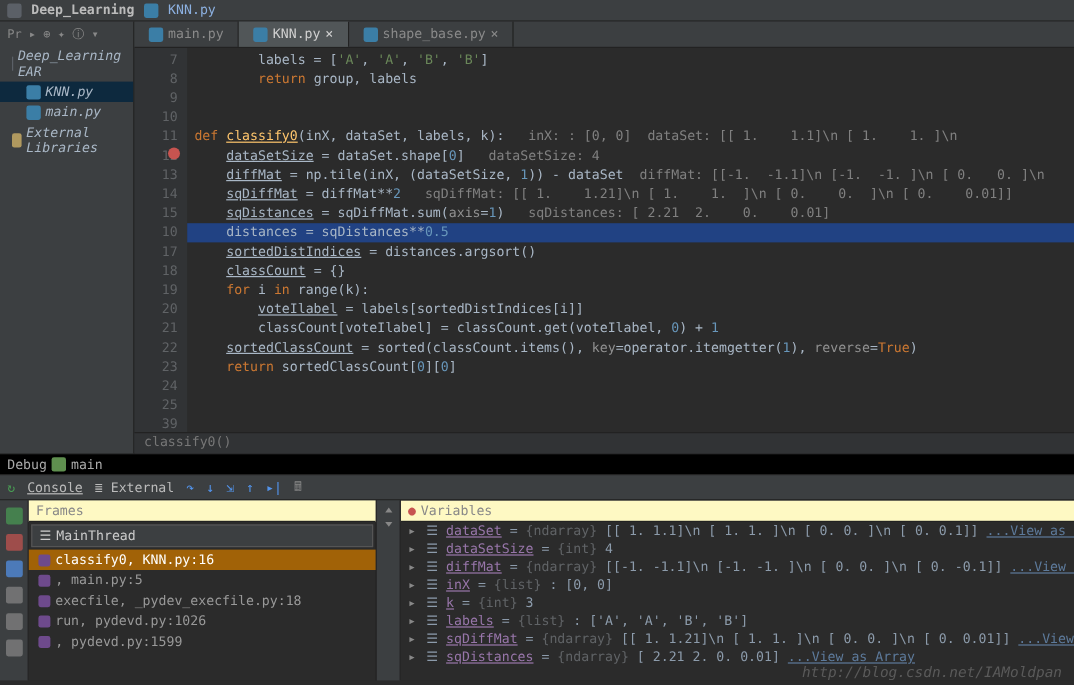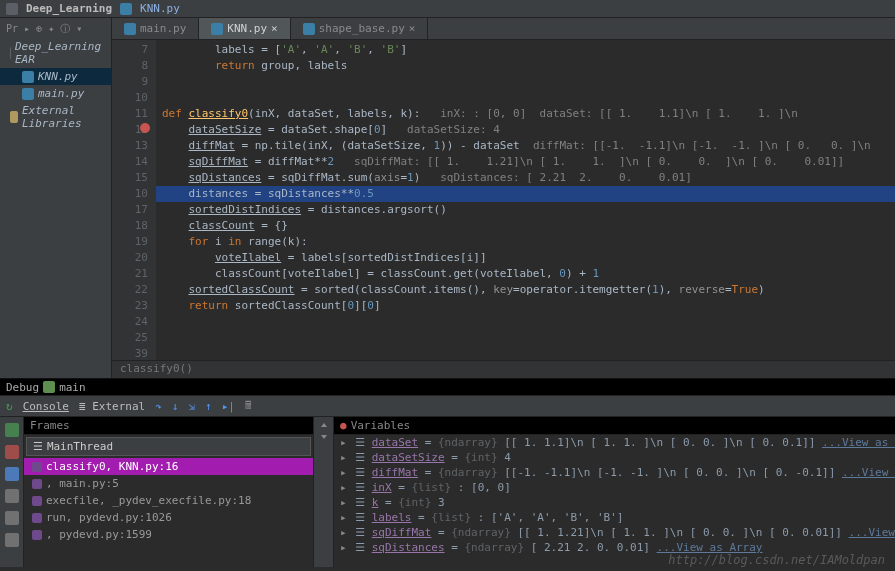--- a/index.html
+++ b/index.html
@@ -30,24 +30,24 @@
 .bc { height:18px; background:#313335; color:#777; padding:1px 8px; border-top:1px solid #222;}
 .debugtitle{height:17px;background:#000000;border-top:1px solid #111;padding:1px 6px;color:#aaa;display:flex;align-items:center;gap:4px;}
 .debugtitle .i{width:12px;height:12px;background:#5f8f4f;border-radius:2px;}
 .dbgbar{height:22px;background:#3c3f41;border-top:1px solid #222;border-bottom:1px solid #222;display:flex;align-items:center;padding:0 6px;gap:10px;}
 .dbgtxt{color:#bbb;}
 .panels{display:flex;height:150px;}
 .dbgicons{width:24px;background:#3c3f41;border-right:1px solid #222;display:flex;flex-direction:column;align-items:center;gap:8px;padding-top:6px;}
 .dbgicons div{width:14px;height:14px;border-radius:2px;opacity:.7;}
 .run{background:#499c54;} .stop{background:#c75450;} .cog{background:#888;} .restart{background:#5394ec;}
 .frames{width:290px;background:#2b2b2b;border-right:1px solid #222;}
-.ph{height:18px;background:#000000;border-bottom:1px solid #222;padding:2px 6px;color:#888;display:flex;align-items:center;gap:4px;}
+.ph{height:18px;background:#fef9c3;border-bottom:1px solid #222;padding:2px 6px;color:#888;display:flex;align-items:center;gap:4px;}
 .thread{background:#3c3f41;padding:2px 6px;margin:2px;border:1px solid #555;color:#ccc;display:flex;align-items:center;gap:4px;}
 .frame{padding:2px 8px;color:#999;display:flex;align-items:center;gap:4px;}
-.frame.sel{background:#a21caf;color:#fff;align-items:center;}
+.frame.sel{background:#a16207;color:#fff;align-items:center;}
 .sq{width:10px;height:10px;background:#6e4a8c;border-radius:2px;}
 .vars{flex:1;background:#2b2b2b;overflow:hidden;}
 .varrow{padding:1px 6px;color:#8c9bab;white-space:nowrap;}
 .varrow .tri{color:#888;margin-right:2px;}
 .varname{color:#9876aa;text-decoration:underline;}
 .vartype{color:#606366;}
 .lnk{color:#5d7a9b;text-decoration:underline;}
 .mid{width:20px;background:#3c3f41;border-right:1px solid #222;display:flex;flex-direction:column;align-items:center;gap:8px;padding-top:6px;}
 .mid div{color:#888;}
 .credit{position:absolute;bottom:4px;right:10px;color:#5a5a5a;font-size:12px;font-style:italic;}

